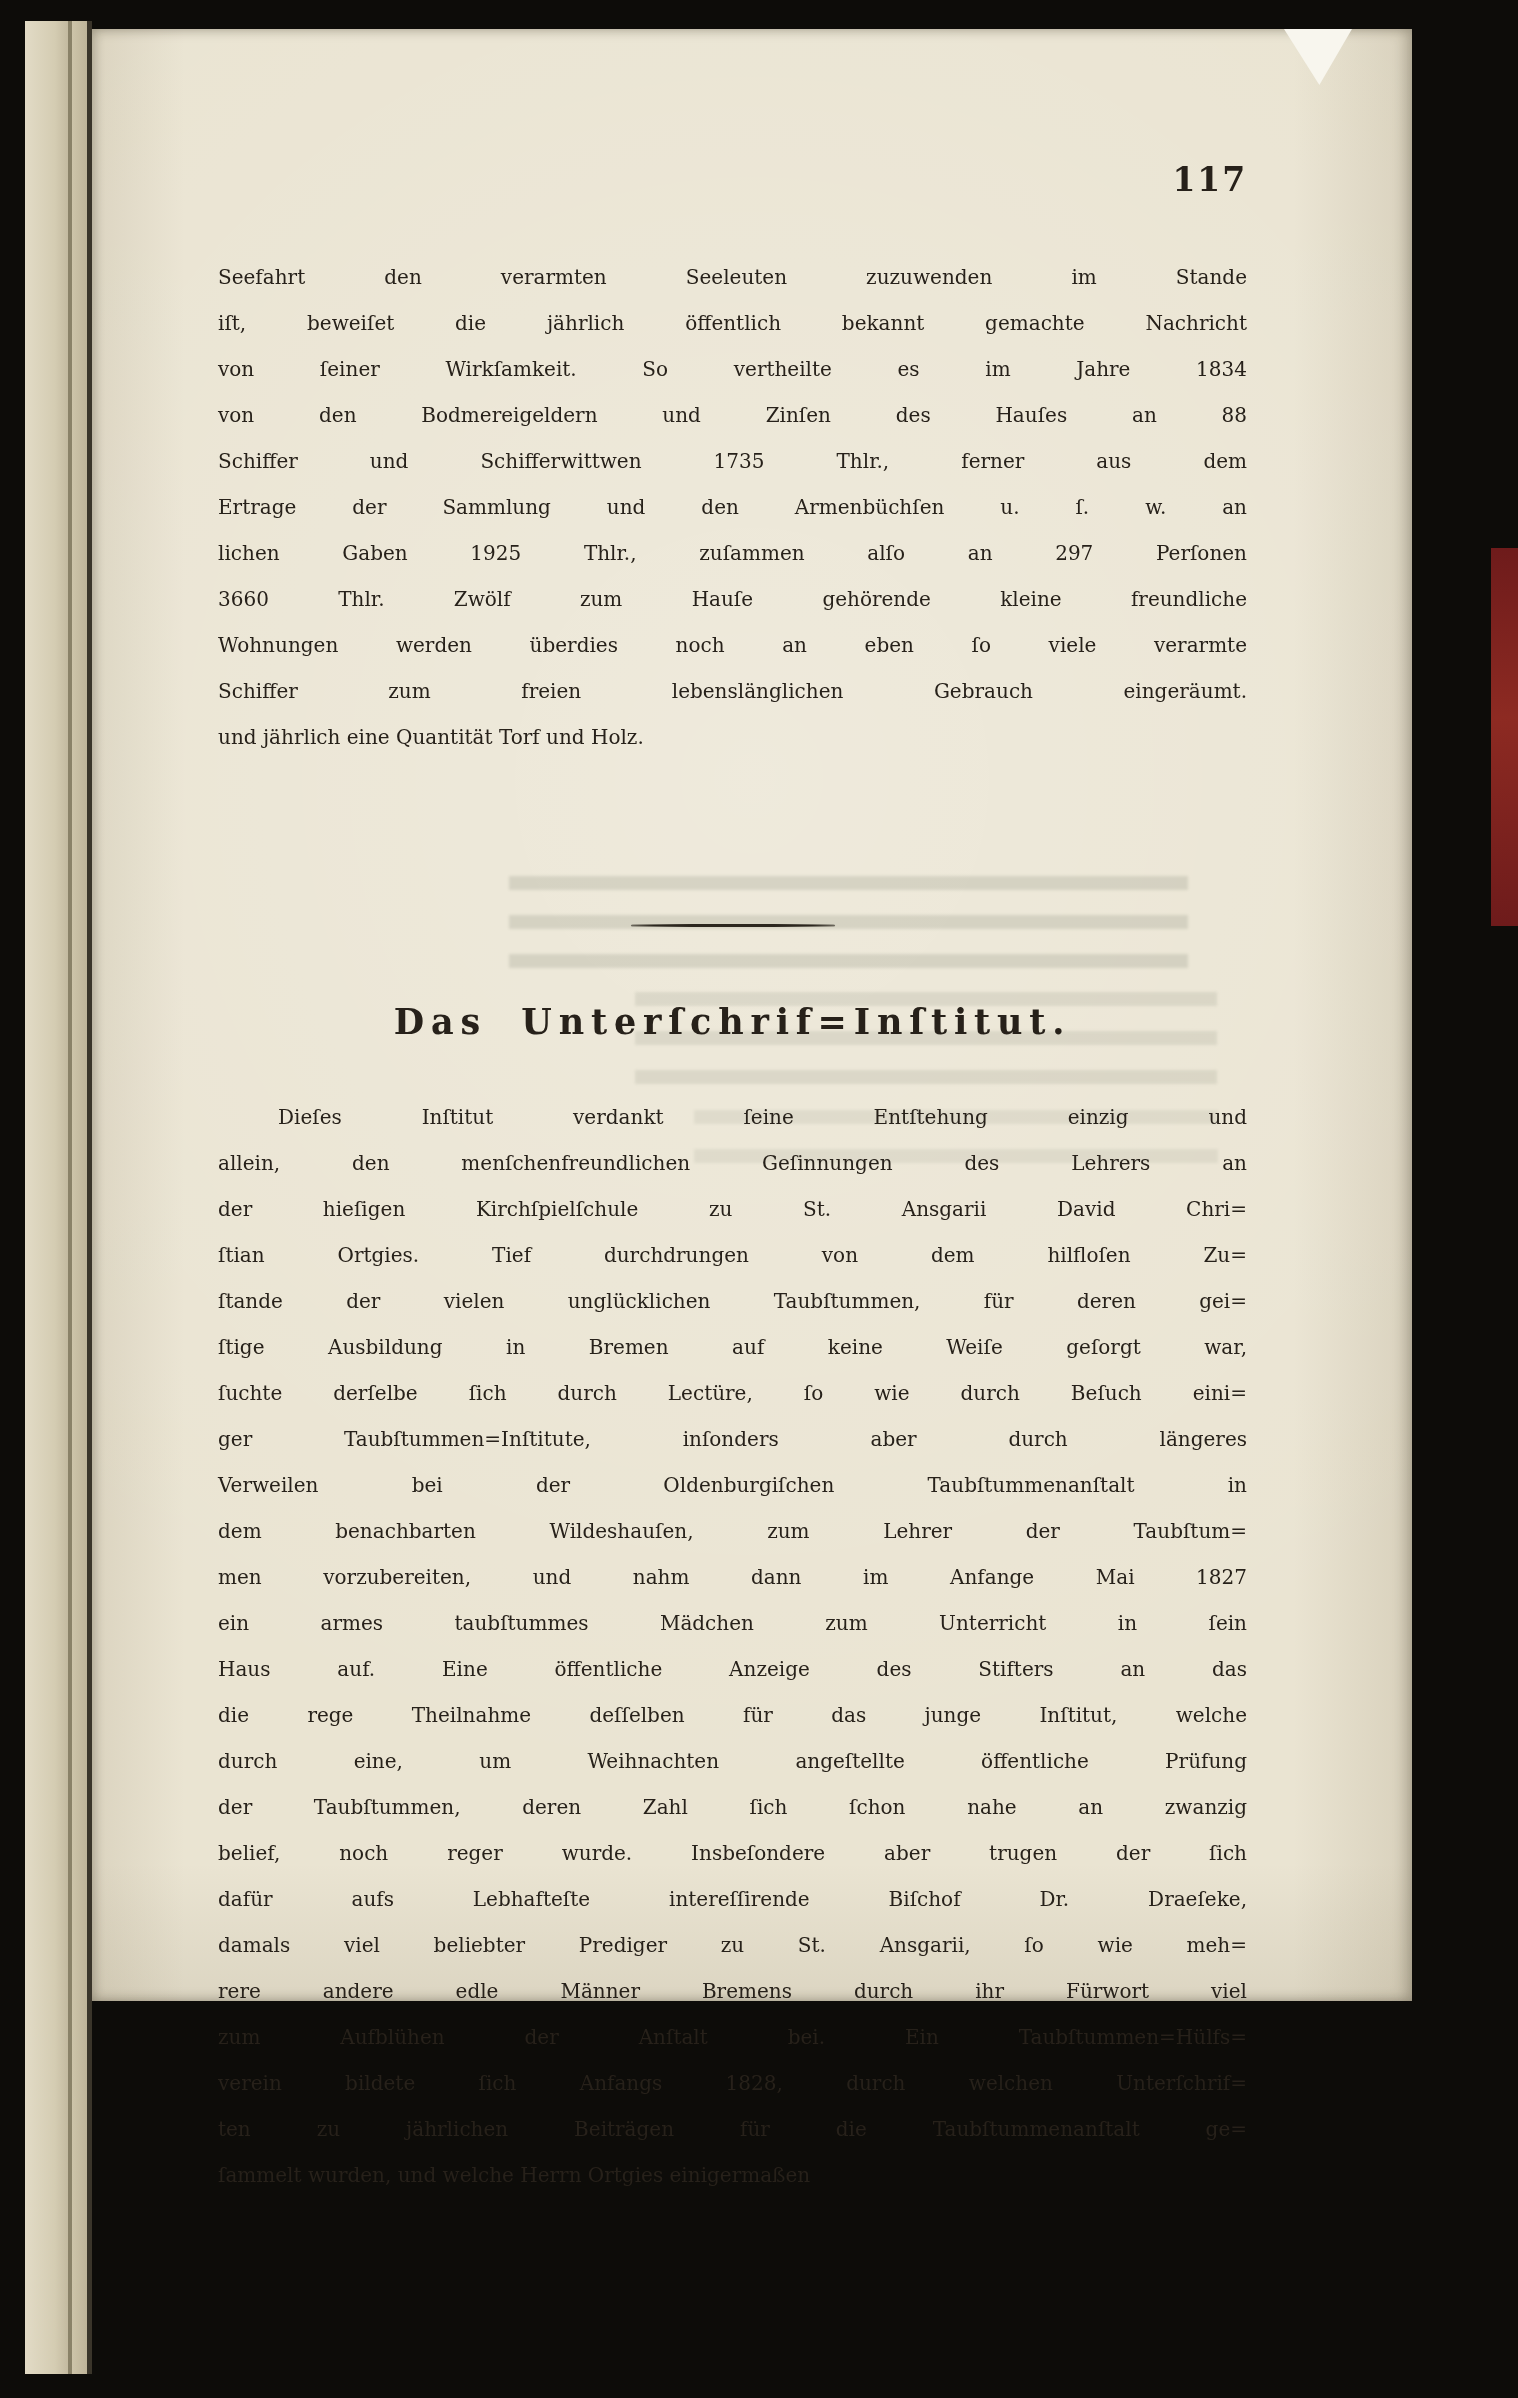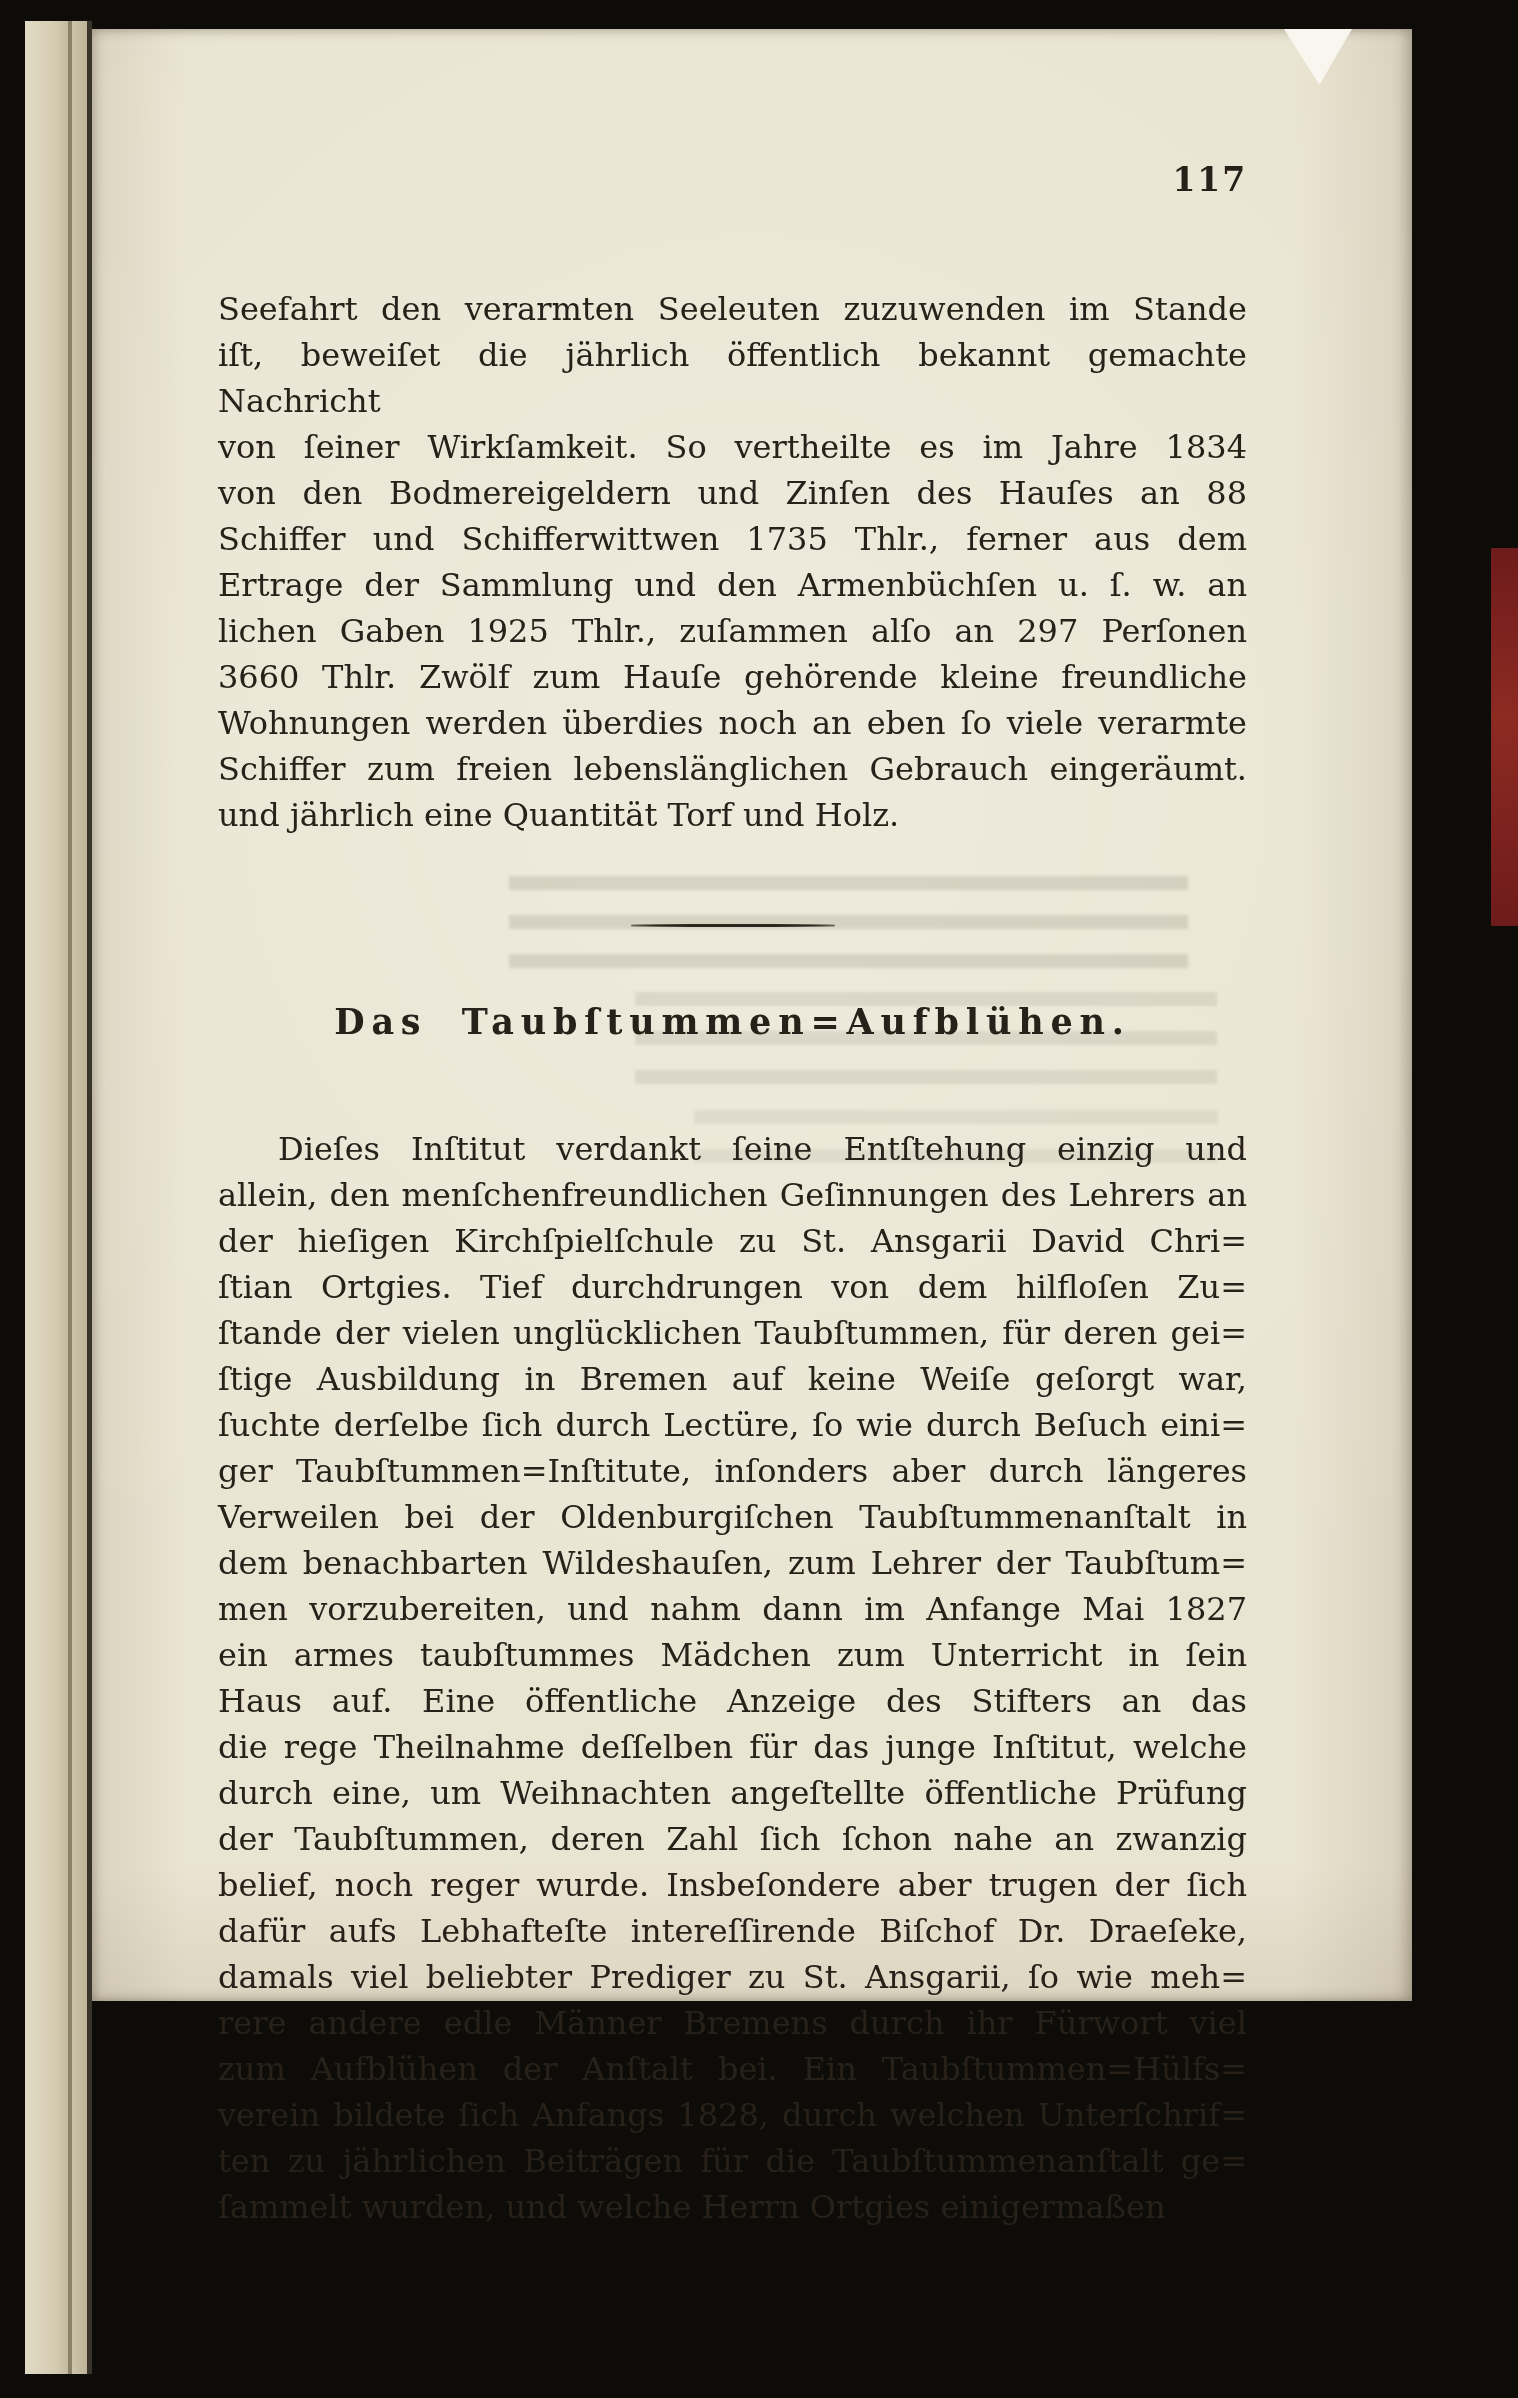--- a/index.html
+++ b/index.html
@@ -35,21 +35,21 @@
     position:absolute;right:60px;top:0;width:68px;height:56px;
     background:#f8f6ee;
     clip-path:polygon(0 0,100% 0,52% 100%);
     filter:drop-shadow(0 1px 1px rgba(60,50,30,0.35));
   }
   .page-number{
     position:absolute;left:126px;top:131px;width:1029px;
     text-align:right;font-size:33px;font-weight:bold;letter-spacing:1.9px;
   }
   .textblock{position:absolute;left:126px;width:1029px;}
-  .para{font-size:32px;line-height:46px;margin-top:32px;}
+  .para{font-size:20px;line-height:46px;}
   .para .line{
     text-align:justify;text-align-last:justify;
     white-space:normal;
   }
   .para .line.last{text-align-last:left;}
   .para .line.indent{padding-left:60px;}
   .p1{top:225px;}
   .p2{top:1065px;}
   .divider{
     position:absolute;left:126px;top:895px;width:1029px;height:3.9px;
@@ -112,21 +112,21 @@
     </div>
 
   <div class="bleed bleed-1"></div>
   <div class="bleed bleed-2"></div>
   <div class="bleed bleed-3"></div>
 
   <div class="divider">
     <div class="rule"></div>
   </div>
 
-  <h2 class="heading">Das Taubſtummen=Aufblühen.</h2>
+  <h2 class="heading">Das Unterſchrif=Inſtitut.</h2>
 
   <div class="textblock para p2">
       <div class="line indent">Dieſes Inſtitut verdankt ſeine Entſtehung einzig und</div>
       <div class="line">allein, den menſchenfreundlichen Geſinnungen des Lehrers an</div>
       <div class="line">der hieſigen Kirchſpielſchule zu St. Ansgarii David Chri=</div>
       <div class="line">ſtian Ortgies.  Tief durchdrungen von dem hilfloſen Zu=</div>
       <div class="line">ſtande der vielen unglücklichen Taubſtummen, für deren gei=</div>
       <div class="line">ſtige Ausbildung in Bremen auf keine Weiſe geſorgt war,</div>
       <div class="line">ſuchte derſelbe ſich durch Lectüre, ſo wie durch Beſuch eini=</div>
       <div class="line">ger Taubſtummen=Inſtitute, inſonders aber durch längeres</div>

